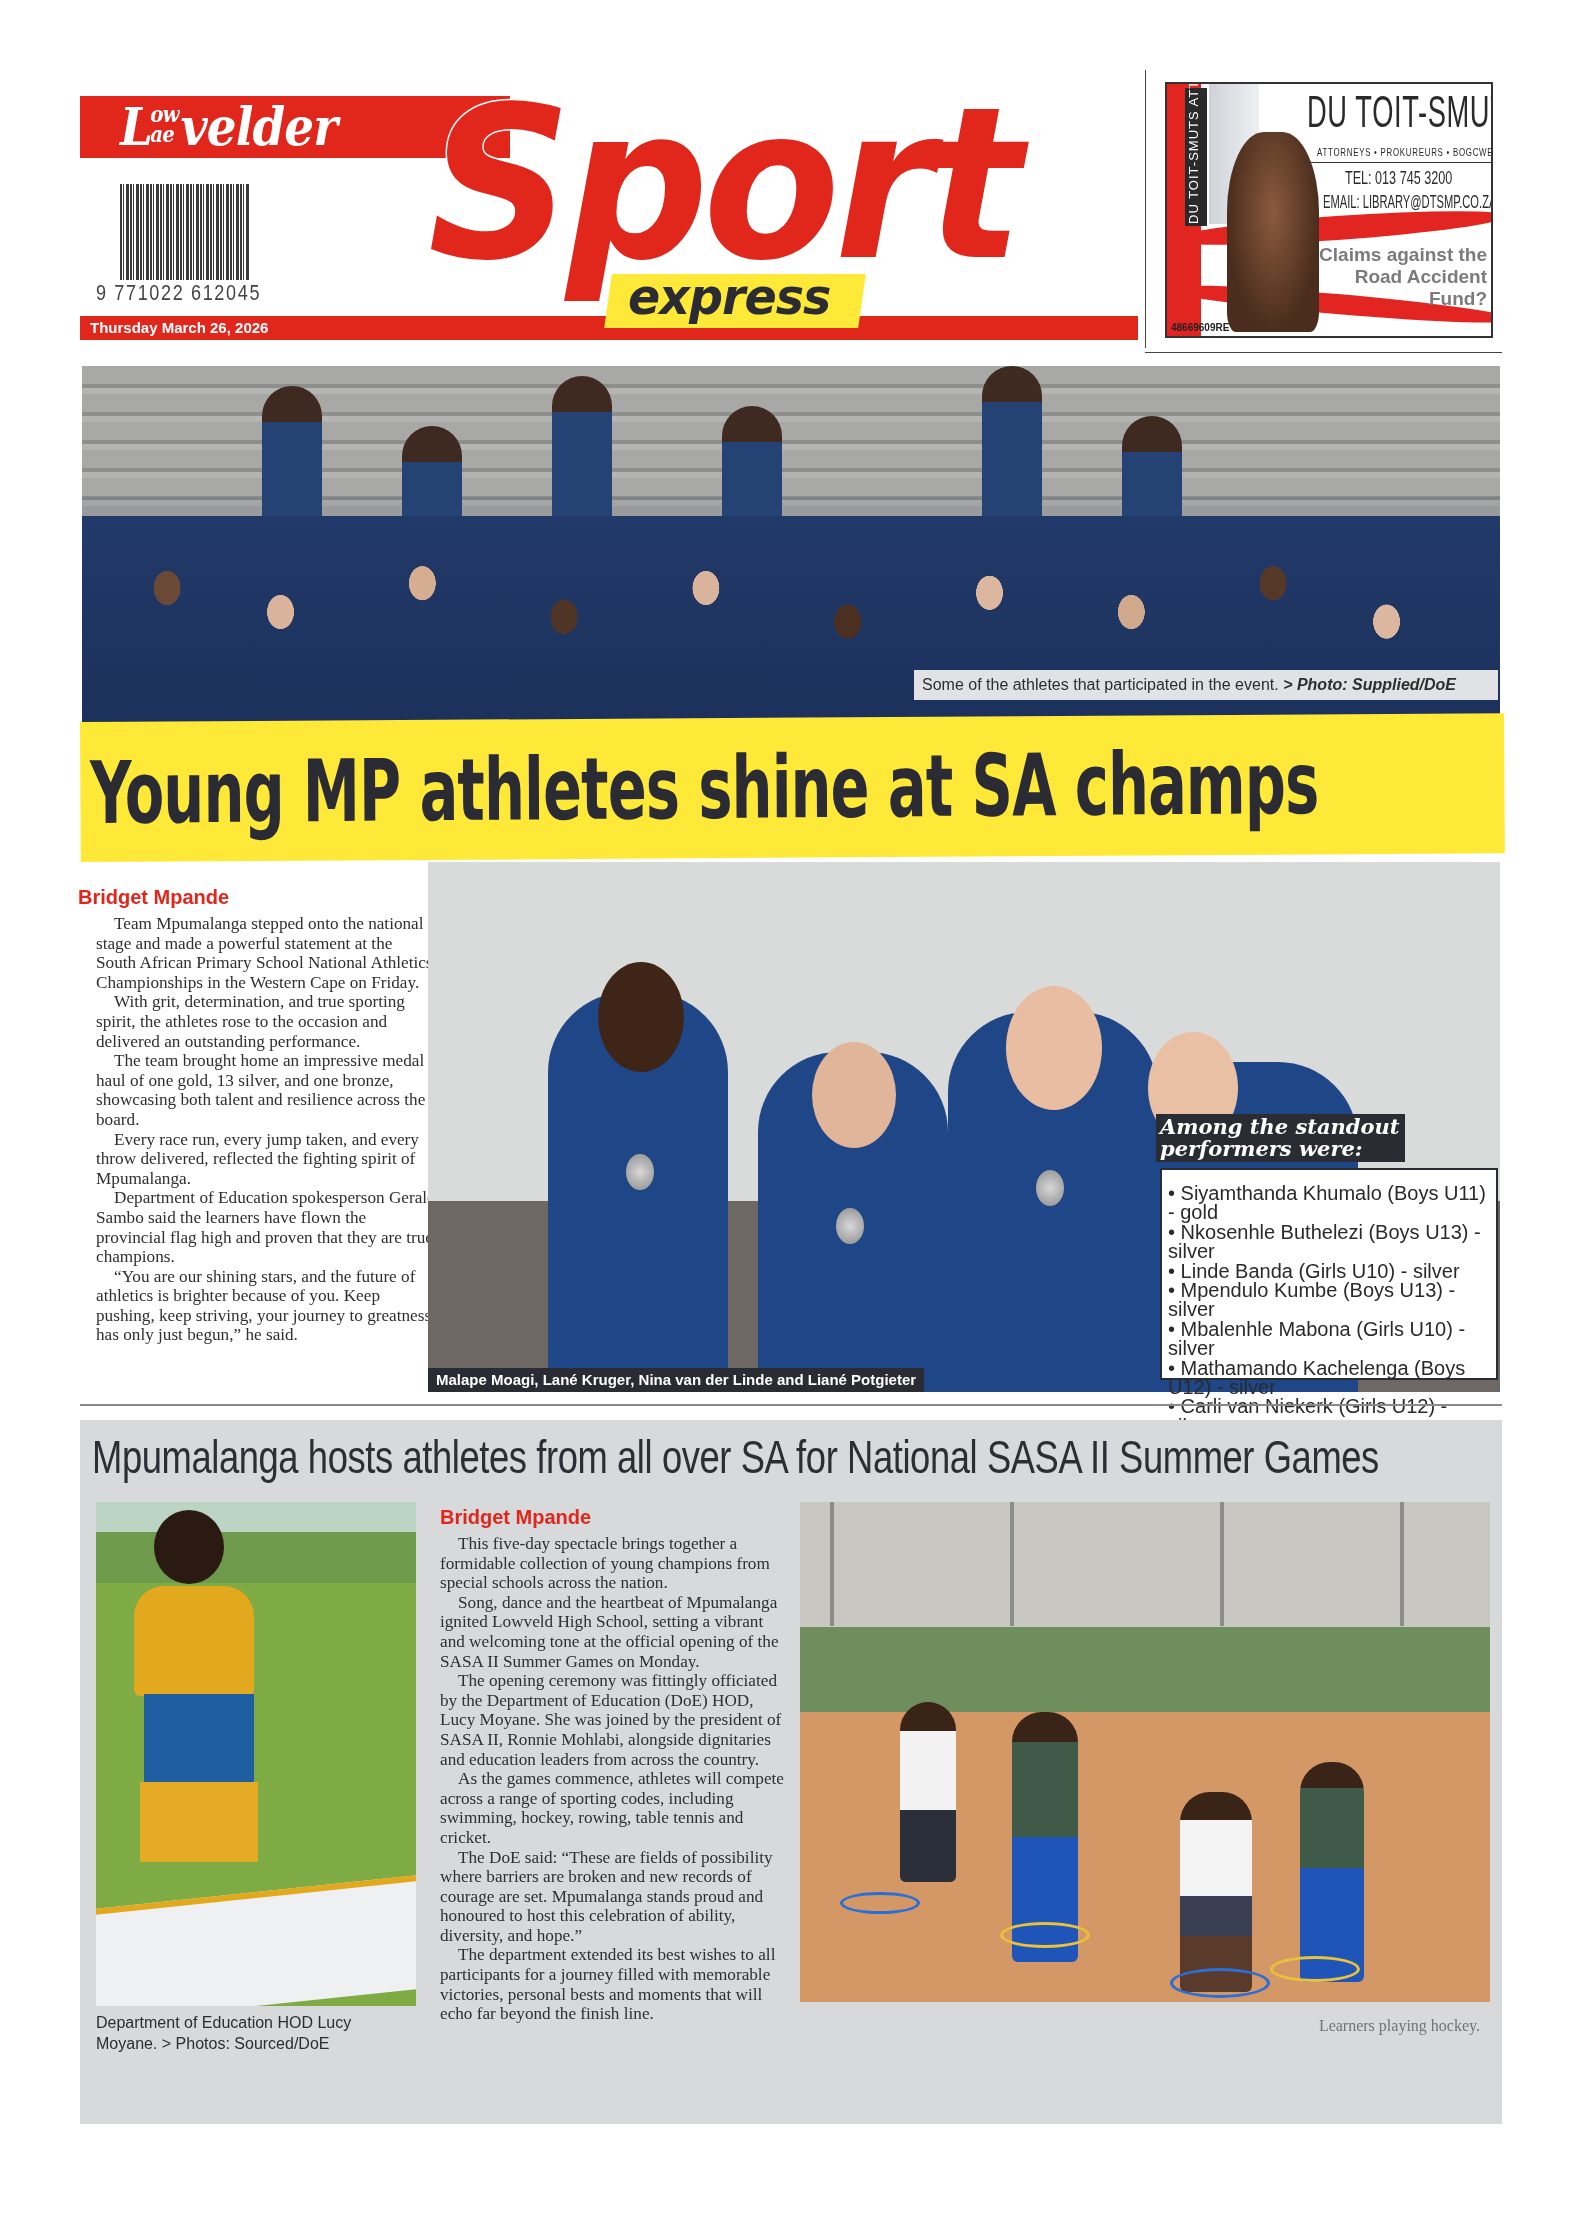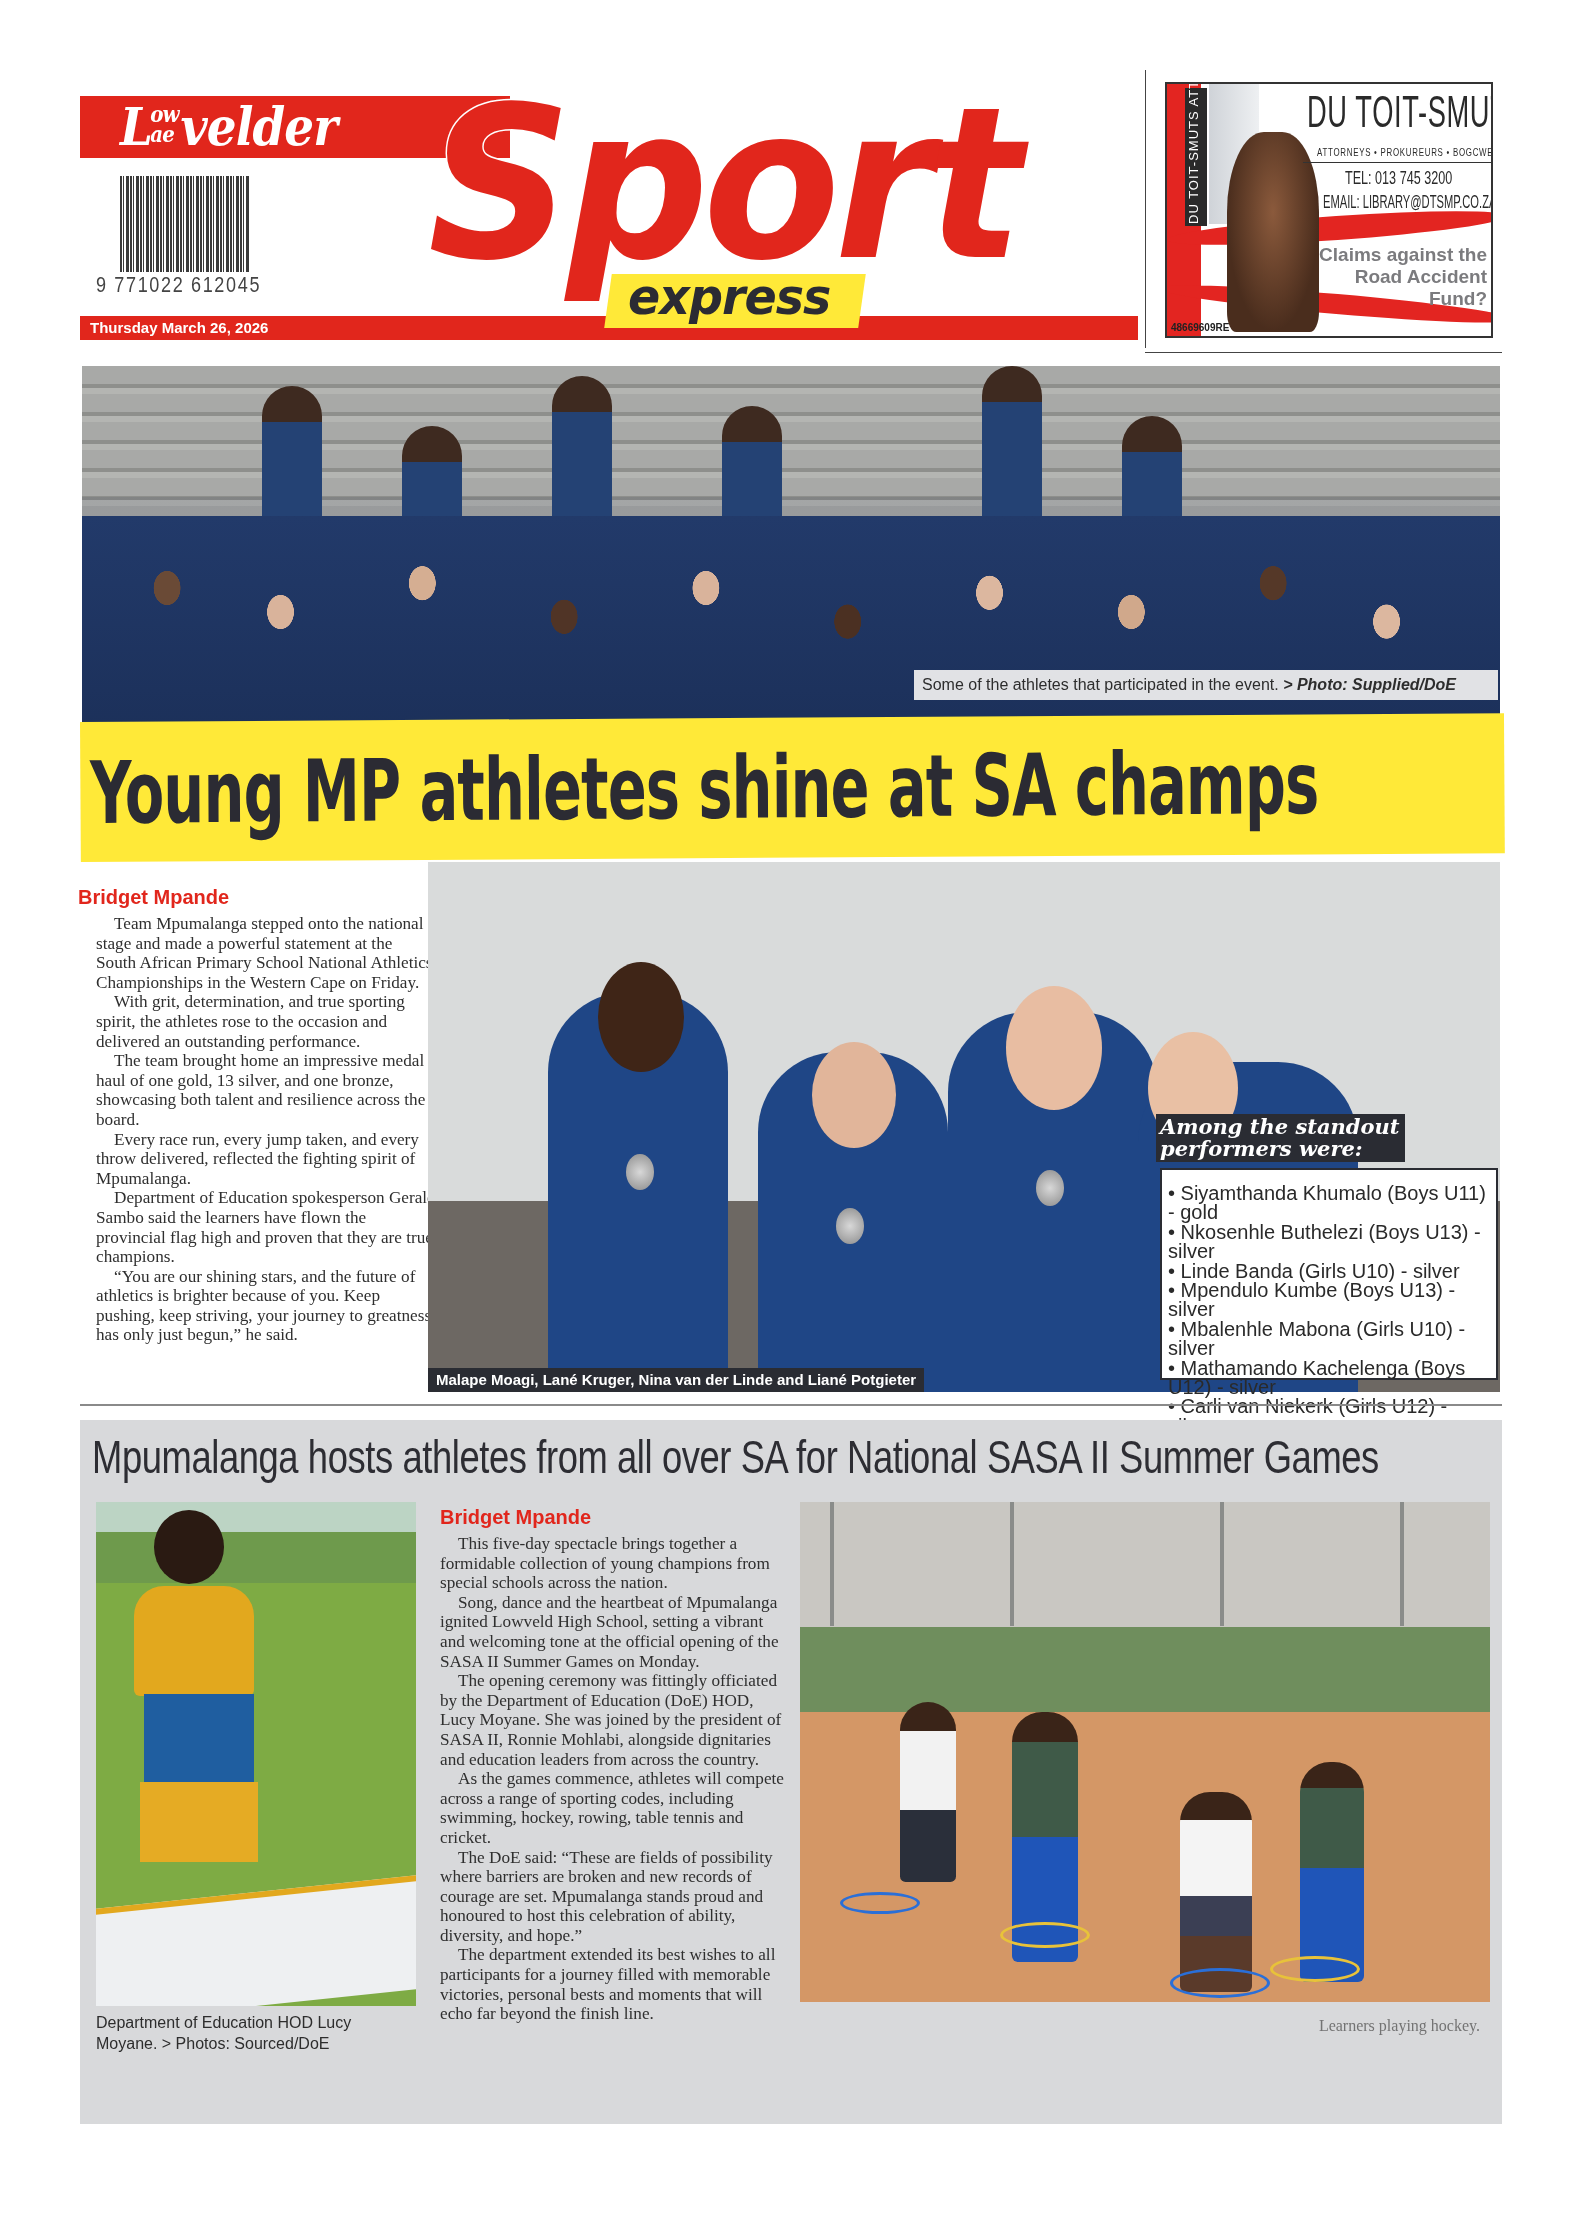--- a/index.html
+++ b/index.html
@@ -4,21 +4,21 @@
 <style>
   * { box-sizing: border-box; margin: 0; padding: 0; }
   html, body { width: 1572px; height: 2224px; background: #ffffff; overflow: hidden; }
   body { position: relative; font-family: "Liberation Sans", sans-serif; color: #2b2b2b; }
 
   
   .masthead { position: absolute; left: 0; top: 0; width: 1572px; height: 360px; }
   .brand-bar { position: absolute; left: 80px; top: 96px; width: 430px; height: 62px; background: #e1261c; }
   .brand-name { position: absolute; left: 120px; top: 94px; font-family: "DejaVu Serif", serif; font-weight: bold; font-style: italic; font-size: 52px; color: #ffffff; letter-spacing: -1px; line-height: 66px; transform: scaleX(0.9); transform-origin: left center; }
   .brand-name .small-stack { display: inline-block; font-size: 22px; line-height: 20px; vertical-align: top; margin-top: 10px; margin-left: -2px; margin-right: 2px; text-align: left; }
-  .barcode { position: absolute; left: 96px; top: 176px; width: 200px; height: 120px; }
+  .barcode { position: absolute; left: 96px; top: 184px; width: 200px; height: 120px; }
   .barcode-bars { position: absolute; left: 24px; top: 0; width: 130px; height: 96px;
      background: repeating-linear-gradient(90deg, #3a3a3a 0 2px, #fff 2px 3px, #3a3a3a 3px 4px, #fff 4px 6px, #3a3a3a 6px 9px, #fff 9px 10px); }
   .barcode-digits { position: absolute; left: 0; top: 96px; font-family: "Liberation Sans Narrow", "Liberation Sans", sans-serif; font-size: 22px; color: #444; letter-spacing: 2px; transform: scaleX(0.82); transform-origin: left; white-space: nowrap; }
   .date-bar { position: absolute; left: 80px; top: 316px; width: 1058px; height: 24px; background: #e1261c; }
   .date-text { position: absolute; left: 90px; top: 318px; font-size: 15px; font-weight: bold; color: #fff; line-height: 20px; }
   .sport-title { position: absolute; left: 428px; top: 70px; font-family: "DejaVu Sans", sans-serif; font-weight: bold; font-style: italic; font-size: 210px; line-height: 230px; color: #e1261c; letter-spacing: -6px; transform: scaleX(0.95); transform-origin: left; -webkit-text-stroke: 3px #fff; paint-order: stroke fill; }
   .express-tag { position: absolute; left: 608px; top: 274px; width: 254px; height: 54px; background: #ffe938; transform: skewX(-8deg); }
   .express-text { position: absolute; left: 628px; top: 266px; font-family: "DejaVu Sans", sans-serif; font-weight: bold; font-style: italic; font-size: 50px; line-height: 62px; color: #2b2b33; letter-spacing: -1px; transform: scaleX(0.95); transform-origin: left; }
   .mast-vline { position: absolute; left: 1145px; top: 70px; width: 1px; height: 278px; background: #444; }
   .mast-hline { position: absolute; left: 1145px; top: 352px; width: 357px; height: 1px; background: #444; }

